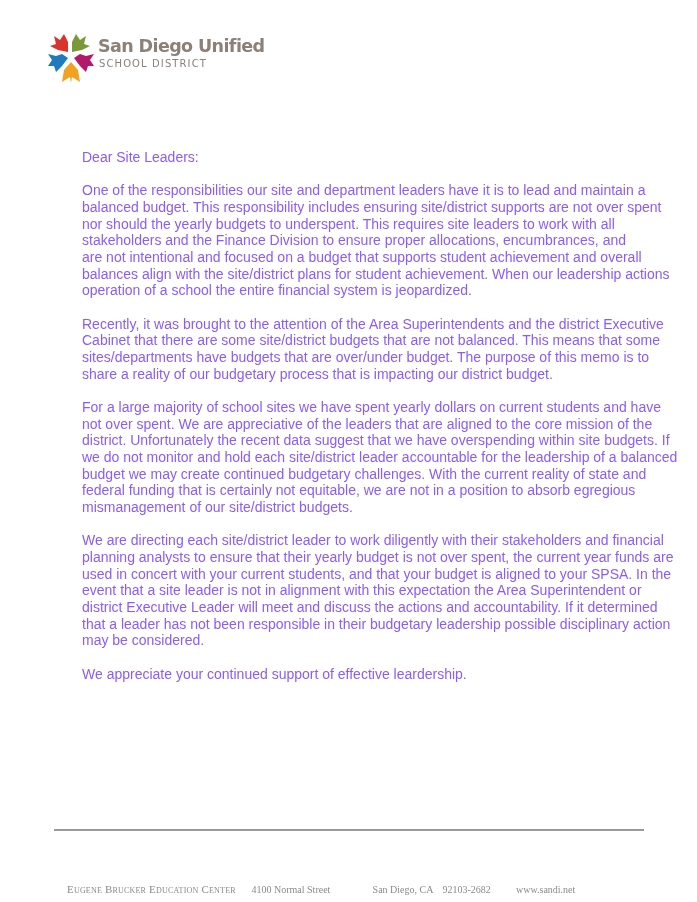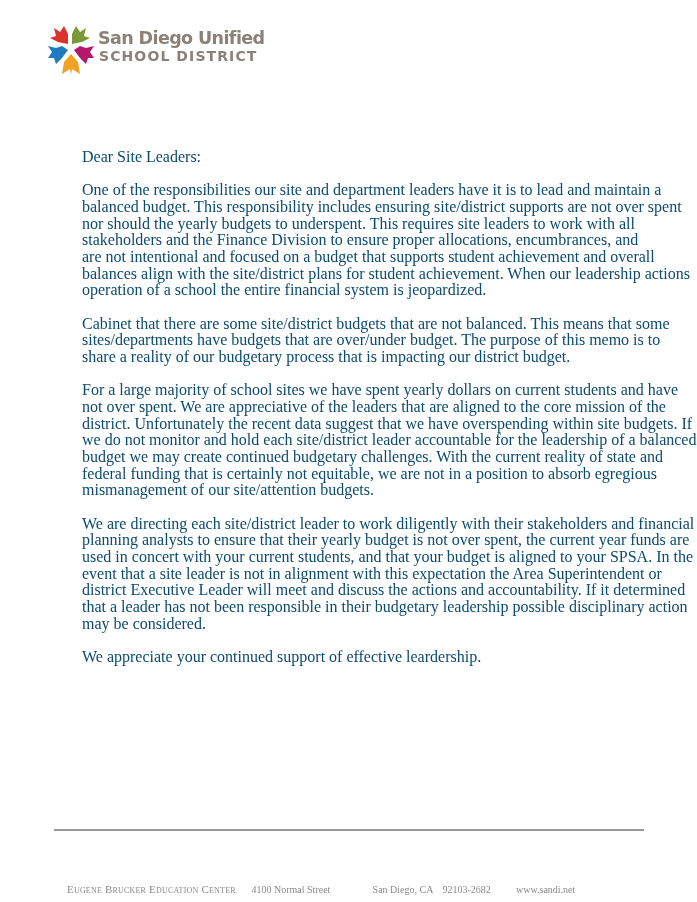--- a/index.html
+++ b/index.html
@@ -1,27 +1,27 @@
 <!DOCTYPE html>
 <html><head>
   <meta charset="utf-8">
   <style>
     html, body { margin: 0; padding: 0; background: #ffffff; }
     body { width: 697px; height: 902px; position: relative; overflow: hidden; }
     .page { position: absolute; left: 0; top: 0; width: 697px; height: 902px; background: #fff; }
 
-    .logo { position: absolute; left: 46px; top: 24px; width: 200px; height: 54px; }
+    .logo { position: absolute; left: 46px; top: 32px; width: 200px; height: 54px; }
     .logo-mark { position: absolute; left: 0; top: 0; width: 50px; height: 52px; }
     .logo-title { position: absolute; left: 52px; top: 4px; font-family: "DejaVu Sans", sans-serif; font-weight: bold;
       font-size: 17.5px; color: #8b8178; letter-spacing: -0.6px; white-space: nowrap; line-height: 20px; }
-    .logo-sub { position: absolute; left: 53px; top: 27px; font-family: "DejaVu Sans", sans-serif; font-weight: bold;
-      font-size: 14px; color: #8b8178; letter-spacing: 1.1px; white-space: nowrap; line-height: 10px; }
+    .logo-sub { position: absolute; left: 53px; top: 27px; font-family: "DejaVu Sans", sans-serif; font-weight: normal;
+      font-size: 10px; color: #8b8178; letter-spacing: 1.1px; white-space: nowrap; line-height: 10px; }
 
     .body { position: absolute; left: 82px; top: 149px; width: 562px;
-      font-family: Liberation Serif, serif; font-size: 16px; line-height: 16.67px; color: #0c4a6e; }
+      font-family: Liberation Sans, sans-serif; font-size: 14px; line-height: 16.67px; color: #8b5cf6; }
     .body p { margin: 0 0 16.67px 0; }
     .body p .ln { display: block; white-space: nowrap; }
 
     .footer-rule { position: absolute; left: 54px; top: 829px; width: 590px; height: 2px; background: #9a9a9a; }
     .footer { position: absolute; left: 67px; top: 837px; font-family: "Liberation Serif", serif; font-size: 10px;
       color: #8a8a8a; white-space: nowrap; }
     .footer .org { font-variant: small-caps; letter-spacing: 0.2px; font-size: 11px; }
     .footer span { display: inline-block; }
   </style>
 </head>
@@ -55,33 +55,34 @@
       <span class="ln">One of the responsibilities our site and department leaders have it is to lead and maintain a</span>
       <span class="ln">balanced budget.  This responsibility includes ensuring site/district supports are not over spent</span>
       <span class="ln">nor should the yearly budgets to underspent.  This requires site leaders to work with all</span>
       <span class="ln">stakeholders and the Finance Division to ensure proper allocations, encumbrances, and</span>
       <span class="ln">are not intentional and focused on a budget that supports student achievement and overall</span>
       <span class="ln">balances align with the site/district plans for student achievement.  When our leadership actions</span>
       <span class="ln">operation of a school the entire financial system is jeopardized.</span>
     </p>
 
     <p>
+      <span class="ln">Recently, it was brought to the attention of the Area Superintendents and the district Executive</span>
       <span class="ln">Cabinet that there are some site/district budgets that are not balanced.  This means that some</span>
       <span class="ln">sites/departments have budgets that are over/under budget.  The purpose of this memo is to</span>
       <span class="ln">share a reality of our budgetary process that is impacting our district budget.</span>
     </p>
 
     <p>
       <span class="ln">For a large majority of school sites we have spent yearly dollars on current students and have</span>
       <span class="ln">not over spent. We are appreciative of the leaders that are aligned to the core mission of the</span>
       <span class="ln">district.  Unfortunately the recent data suggest that we have overspending within site budgets.  If</span>
       <span class="ln">we do not monitor and hold each site/district leader accountable for the leadership of a balanced</span>
       <span class="ln">budget we may create continued budgetary challenges.  With the current reality of state and</span>
       <span class="ln">federal funding that is certainly not equitable, we are not in a position to absorb egregious</span>
-      <span class="ln">mismanagement of our site/attention budgets.</span>
+      <span class="ln">mismanagement of our site/district budgets.</span>
     </p>
 
     <p>
       <span class="ln">We are directing each site/district leader to work diligently with their stakeholders and financial</span>
       <span class="ln">planning analysts to ensure that their yearly budget is not over spent, the current year funds are</span>
       <span class="ln">used in concert with your current students, and that your budget is aligned to your SPSA. In the</span>
       <span class="ln">event that a site leader is not in alignment with this expectation the Area Superintendent or</span>
       <span class="ln">district Executive Leader will meet and discuss the actions and accountability. If it determined</span>
       <span class="ln">that a leader has not been responsible in their budgetary leadership possible disciplinary action</span>
       <span class="ln">may be considered.</span>

